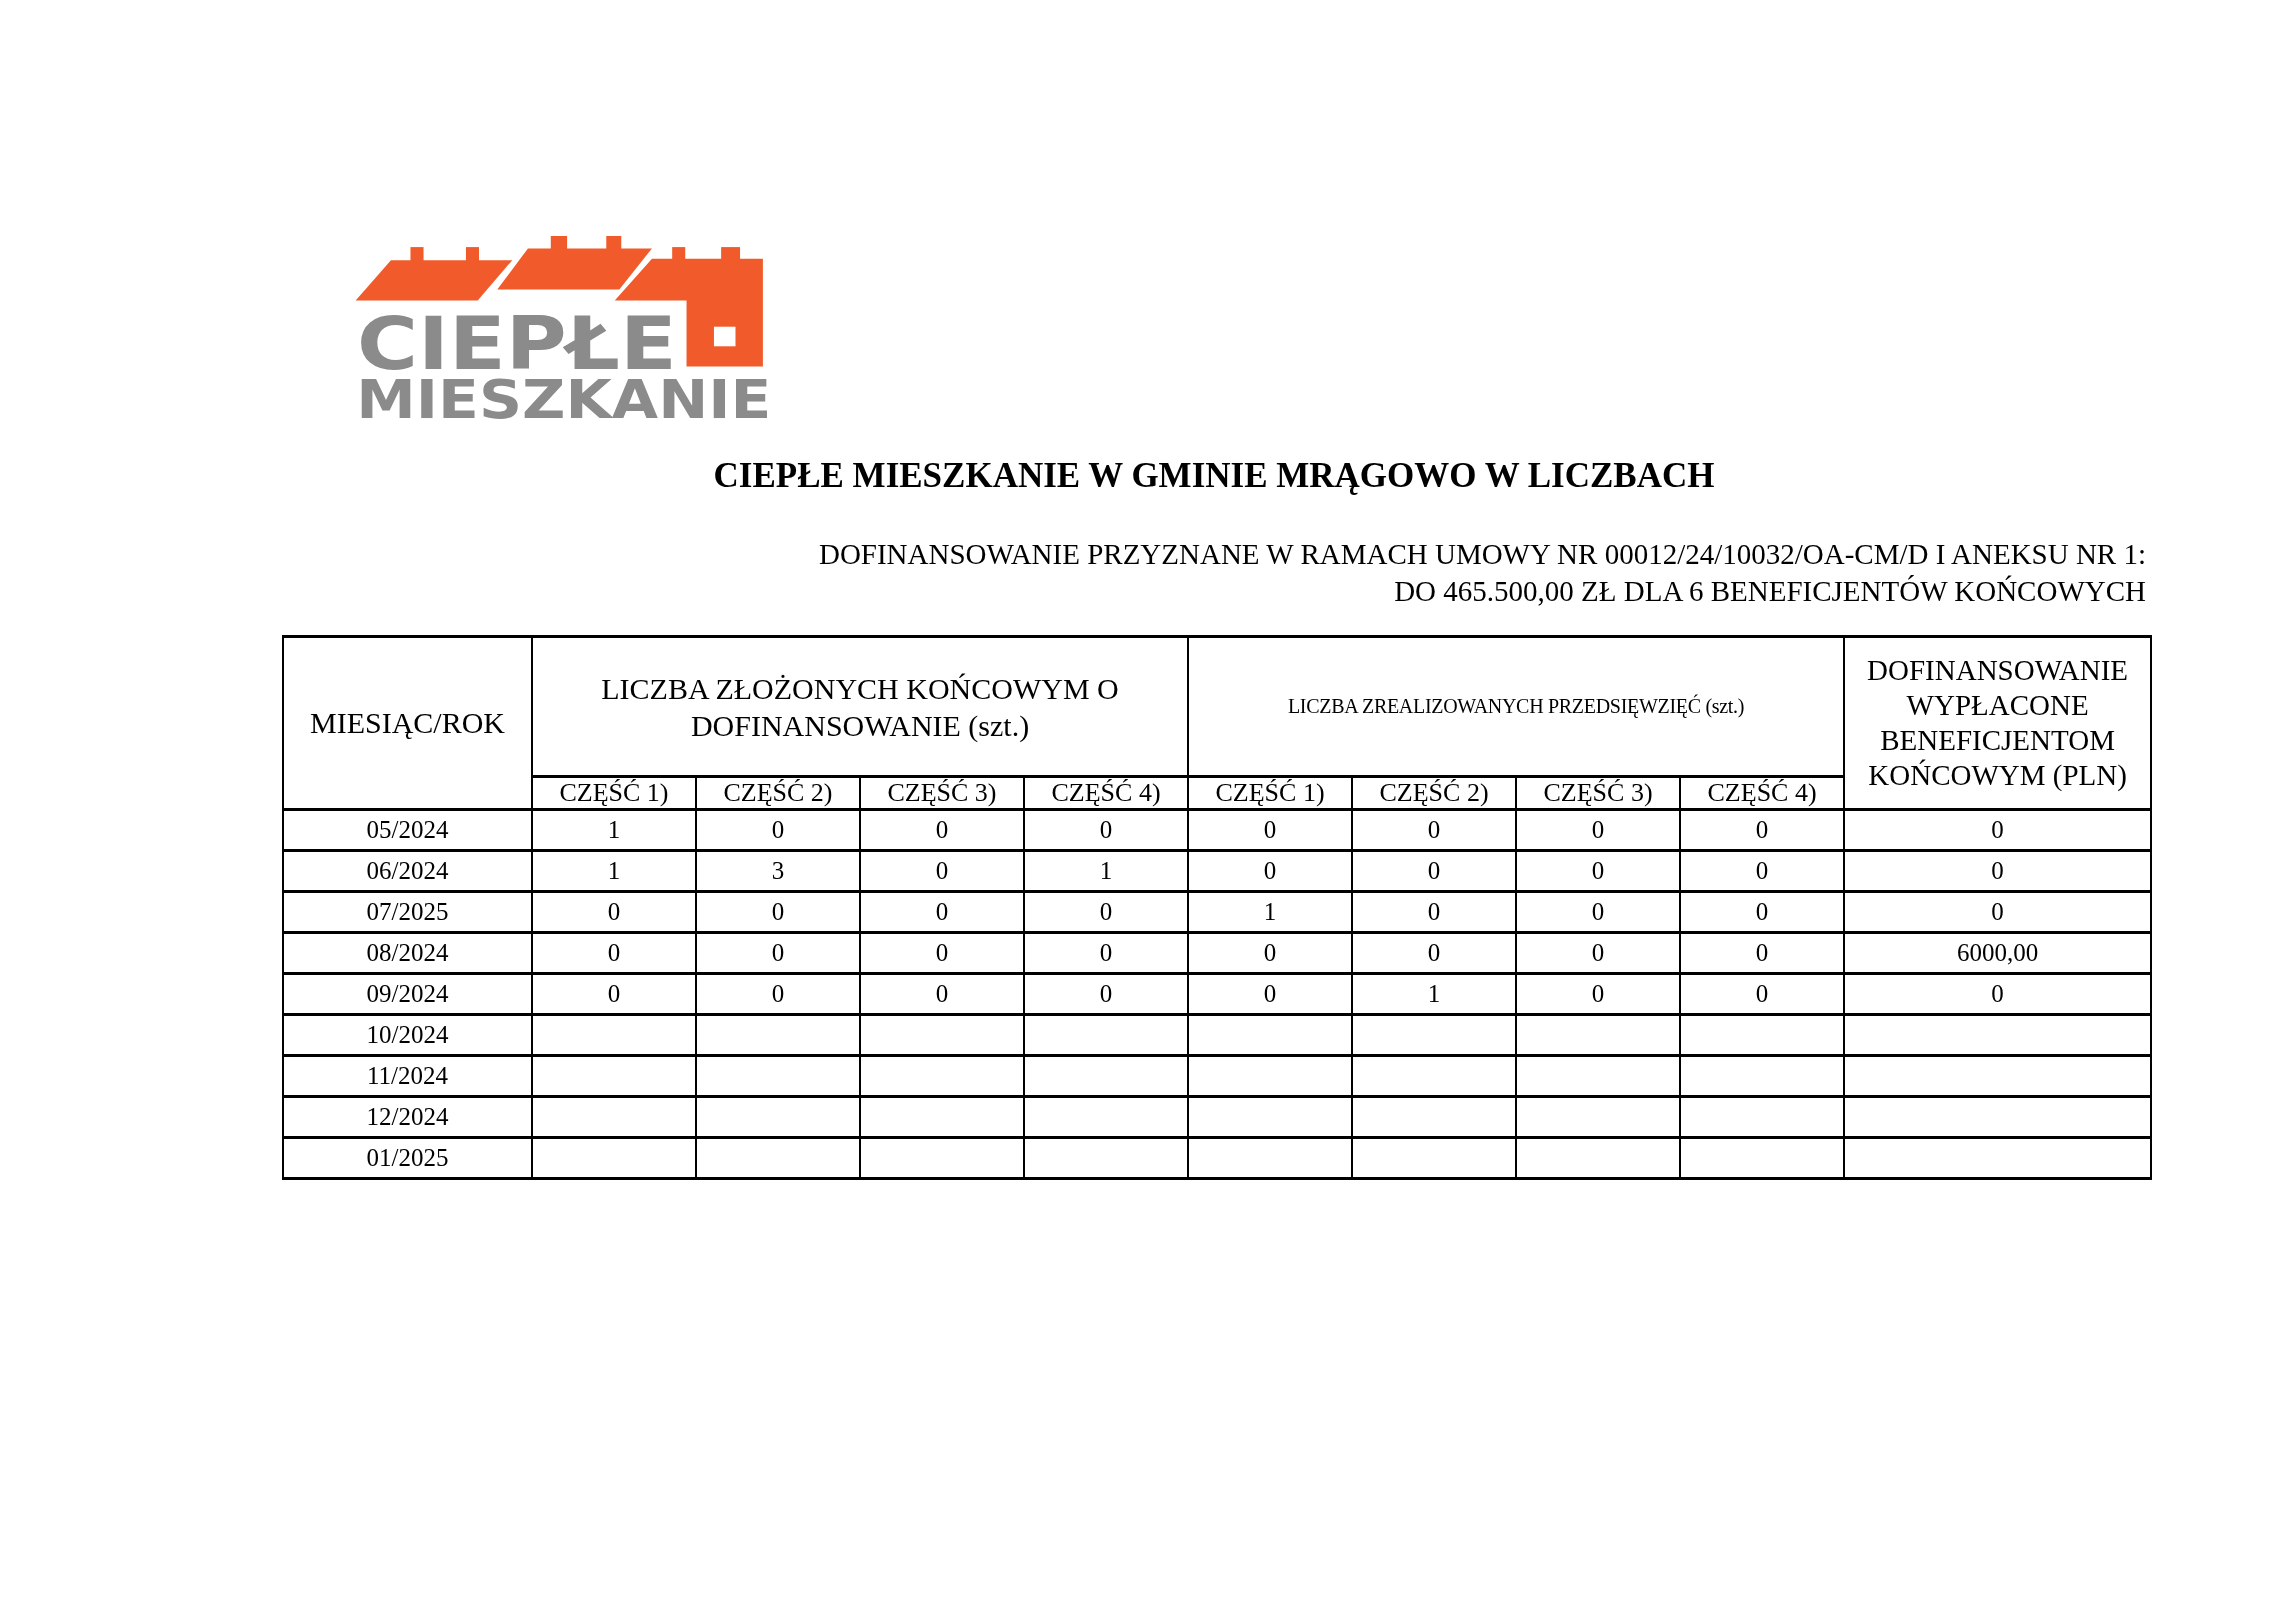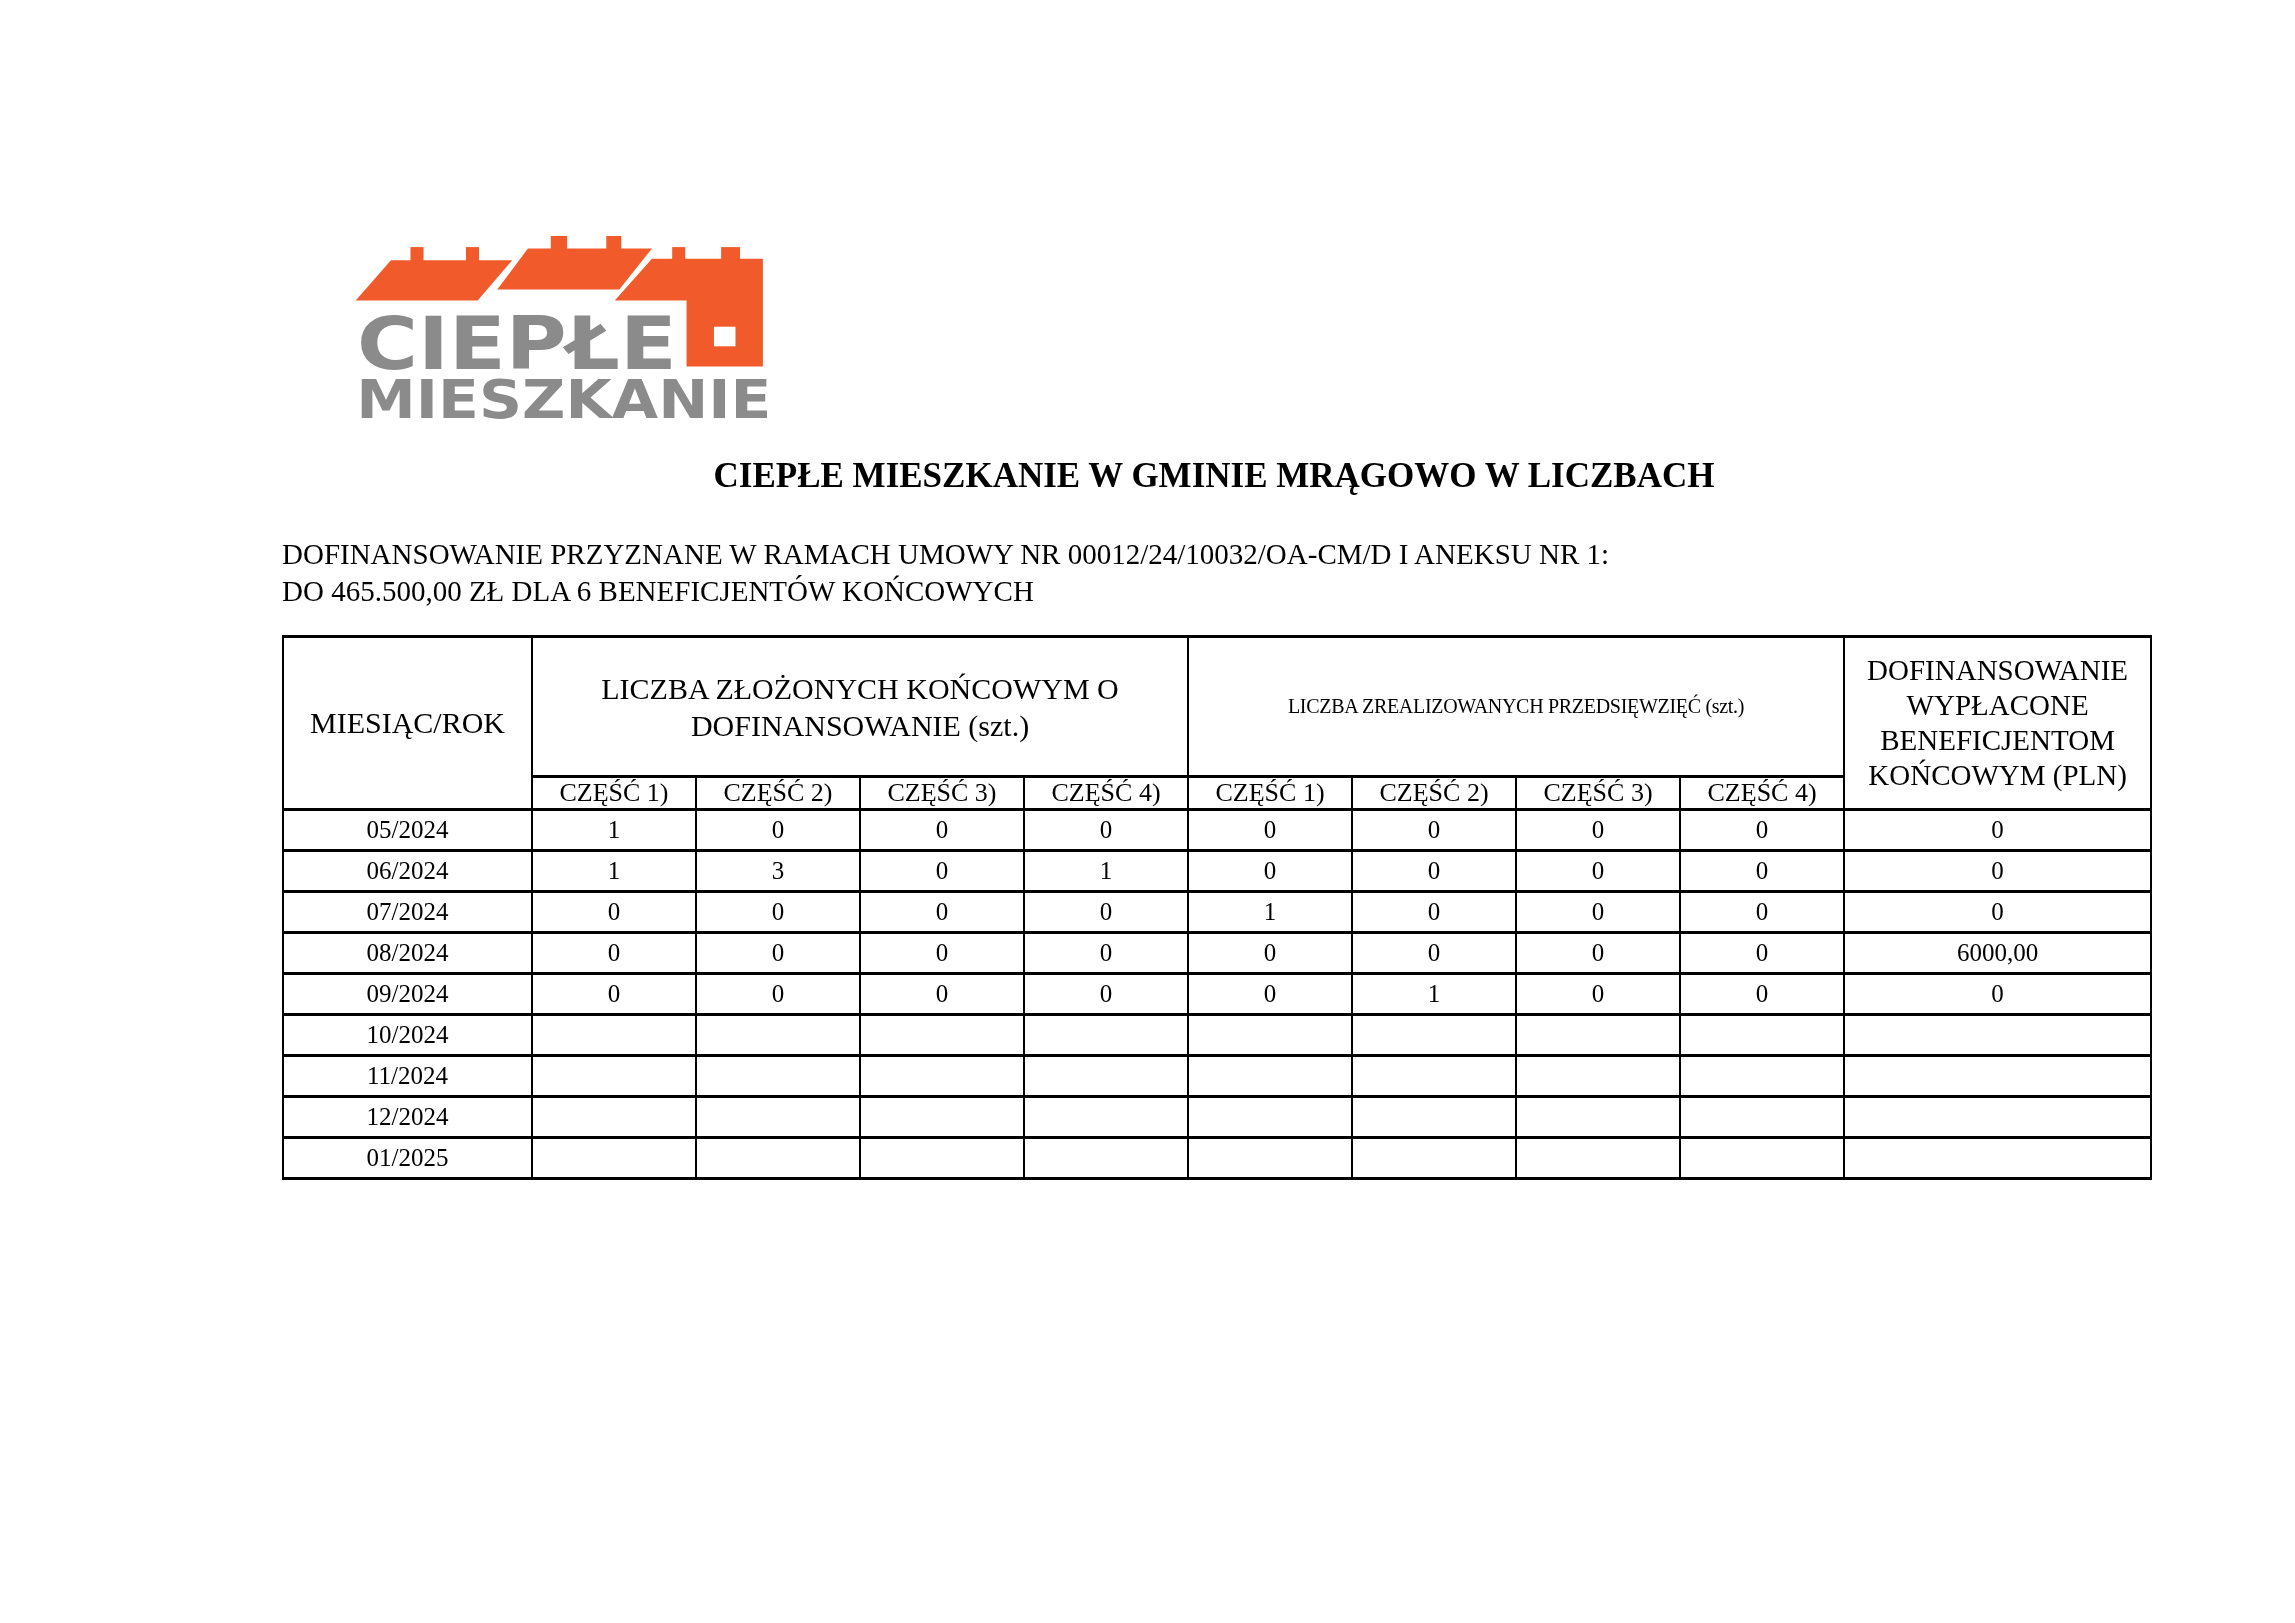--- a/index.html
+++ b/index.html
@@ -10,21 +10,21 @@
   
   .logo{position:absolute;left:355px;top:236px;width:419px;height:186px;}
   
   .doc-title{
     position:absolute;left:282px;top:457px;width:1864px;
     text-align:center;font-size:35px;line-height:37px;font-weight:bold;
     white-space:nowrap;
   }
   .doc-subtitle{
     position:absolute;left:282px;top:536px;width:1864px;
-    text-align:left;font-size:29px;line-height:37px;font-weight:normal;
+    text-align:right;font-size:29px;line-height:37px;font-weight:normal;
   }
   
   .tbl-wrap{position:absolute;left:282px;top:635px;}
   table.main{
     border-collapse:collapse;table-layout:fixed;width:1864px;
     font-family:"Liberation Serif", serif;
   }
   table.main th, table.main td{
     border:2.6px solid #000;border-top-width:3.3px;border-bottom-width:3.3px;
     padding:0;text-align:center;vertical-align:middle;font-weight:normal;
@@ -133,21 +133,21 @@
           <td class="cell">3</td>
           <td class="cell">0</td>
           <td class="cell">1</td>
           <td class="cell">0</td>
           <td class="cell">0</td>
           <td class="cell">0</td>
           <td class="cell">0</td>
           <td class="cell">0</td>
         </tr>
         <tr class="data-row">
-          <td class="cell">07/2024</td>
+          <td class="cell">07/2025</td>
           <td class="cell">0</td>
           <td class="cell">0</td>
           <td class="cell">0</td>
           <td class="cell">0</td>
           <td class="cell">1</td>
           <td class="cell">0</td>
           <td class="cell">0</td>
           <td class="cell">0</td>
           <td class="cell">0</td>
         </tr>

